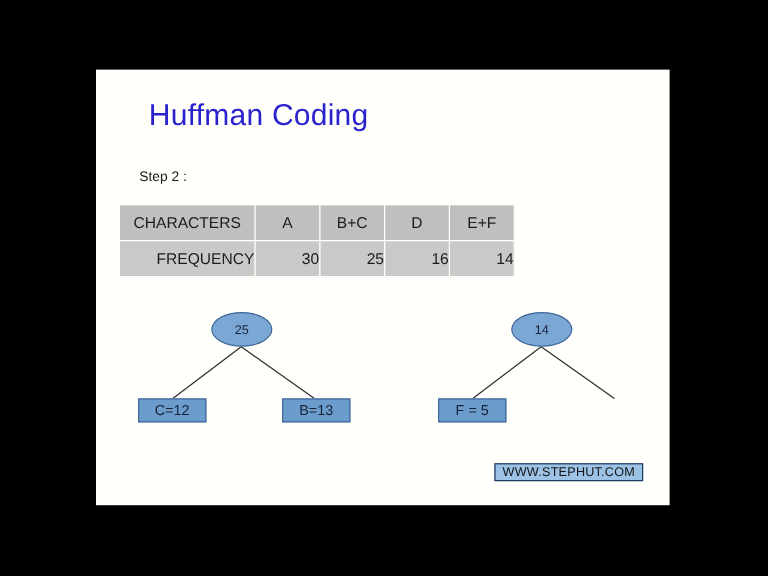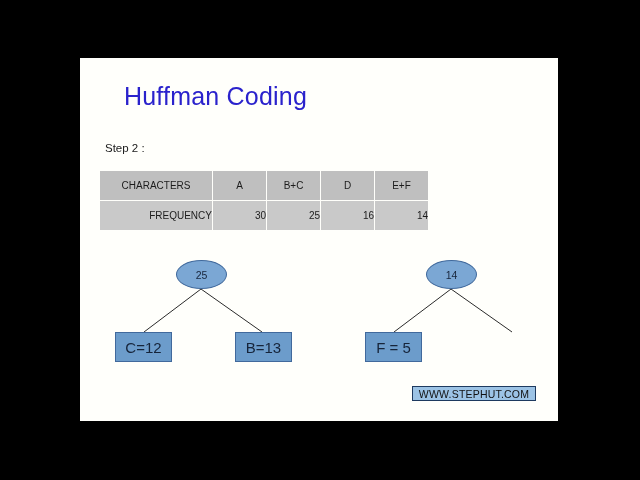--- a/index.html
+++ b/index.html
@@ -37,36 +37,36 @@
     width: 478px;
     font-size: 25px;
     color: #2a22cc;
     letter-spacing: 0.2px;
     font-weight: 400;
     margin-left: 44px;
   }
   
   .step-label {
     position: absolute;
-    left: 25px;
+    left: 36px;
     top: 84px;
     font-size: 11.5px;
     color: #1a1a1a;
   }
   
   .freq-table {
     position: absolute;
     left: 19px;
     top: 112px;
     border-collapse: collapse;
     table-layout: fixed;
   }
   .freq-table td {
     border: 1px solid #fffffb;
-    font-size: 10px;
+    font-size: 13px;
     color: #1c1c1c;
     text-align: center;
     height: 29px;
     padding: 0;
     white-space: nowrap;
   }
   .freq-table tr.row-head td { background: #bfbfbf; }
   .freq-table tr.row-body td { background: #c9c9c9; text-align: right; }
   .col-label  { width: 112px; }
   .col-val    { width: 53px; }
@@ -98,28 +98,28 @@
     align-items: center;
     justify-content: center;
     font-size: 10.5px;
     color: #17243a;
     left: 86px;
     top: 4px;
   }
   .node-box {
     position: absolute;
     width: 57px;
-    height: 30px;
+    height: 20px;
     background: #6c9ccb;
     border: 1px solid #41699c;
     box-sizing: border-box;
     display: flex;
     align-items: center;
     justify-content: center;
-    font-size: 15px;
+    font-size: 12px;
     color: #16243a;
     top: 76px;
   }
   .node-box.left-child  { left: 25px; }
   .node-box.right-child { left: 145px; }
   
   .watermark {
     position: absolute;
     left: 332px;
     top: 328px;

